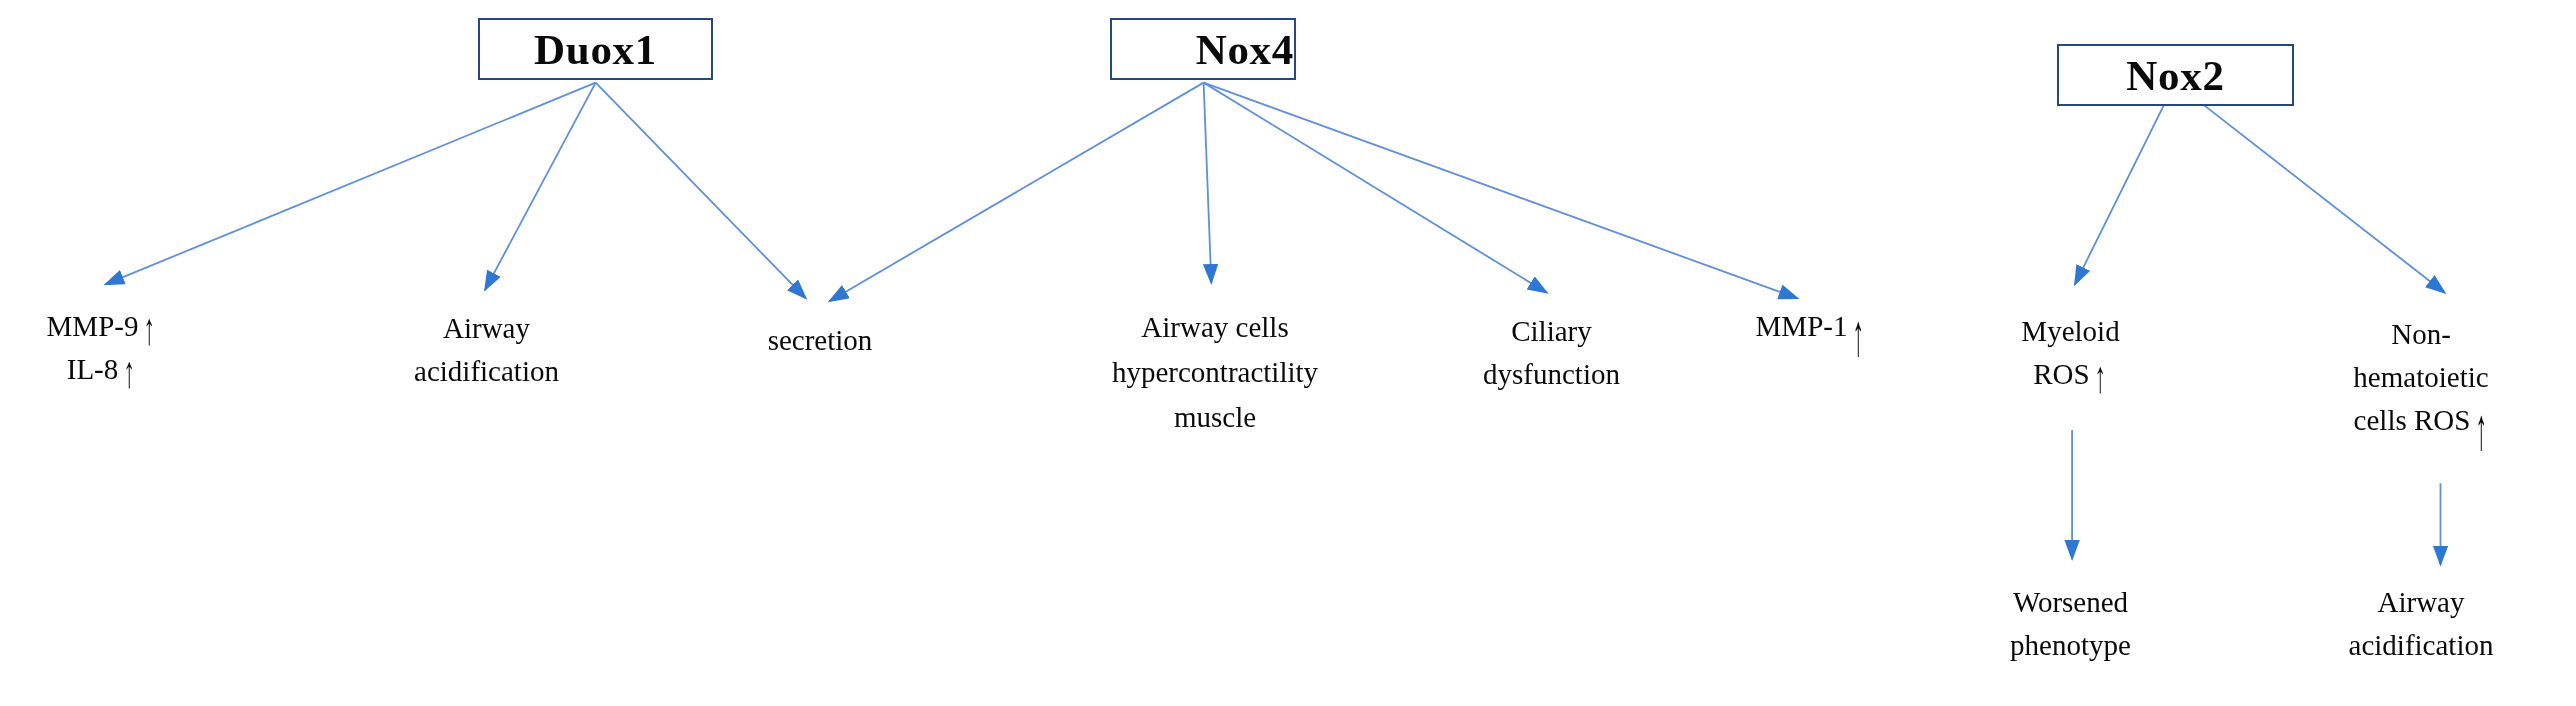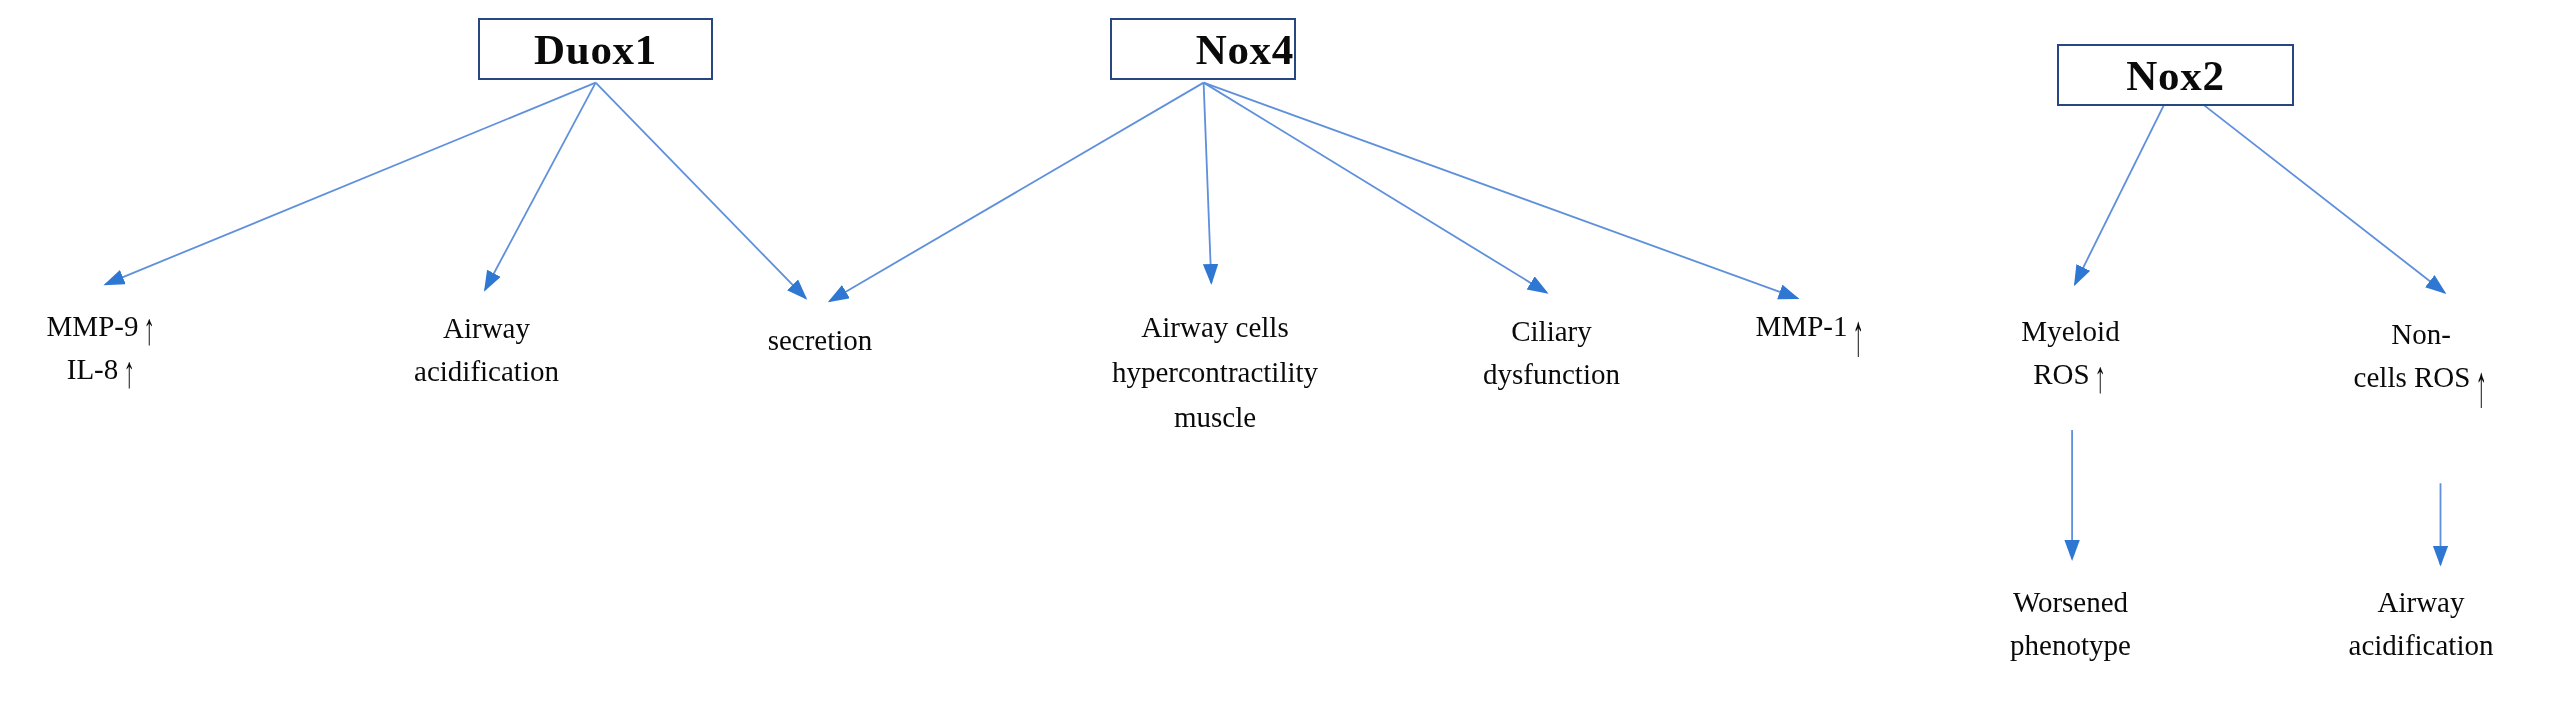--- a/index.html
+++ b/index.html
@@ -158,20 +158,23 @@
       <span>ROS</span>
       <span class="up">↑</span>
     </span>
   </div>
 
   <div class="label" style="left:2266px; top:305px; width:310px;margin-top:8px;">
     <span class="line">
         <span>Non-</span>
       </span>
     <span class="line">
+        <span>hematoietic</span>
+      </span>
+    <span class="line">
       <span>cells ROS</span>
       <span class="up tall">↑</span>
     </span>
   </div>
 
   <div class="label" style="left:1913px; top:581px; width:315px;text-align:center;">
     <span class="line">
         <span>Worsened</span>
       </span>
     <span class="line">

